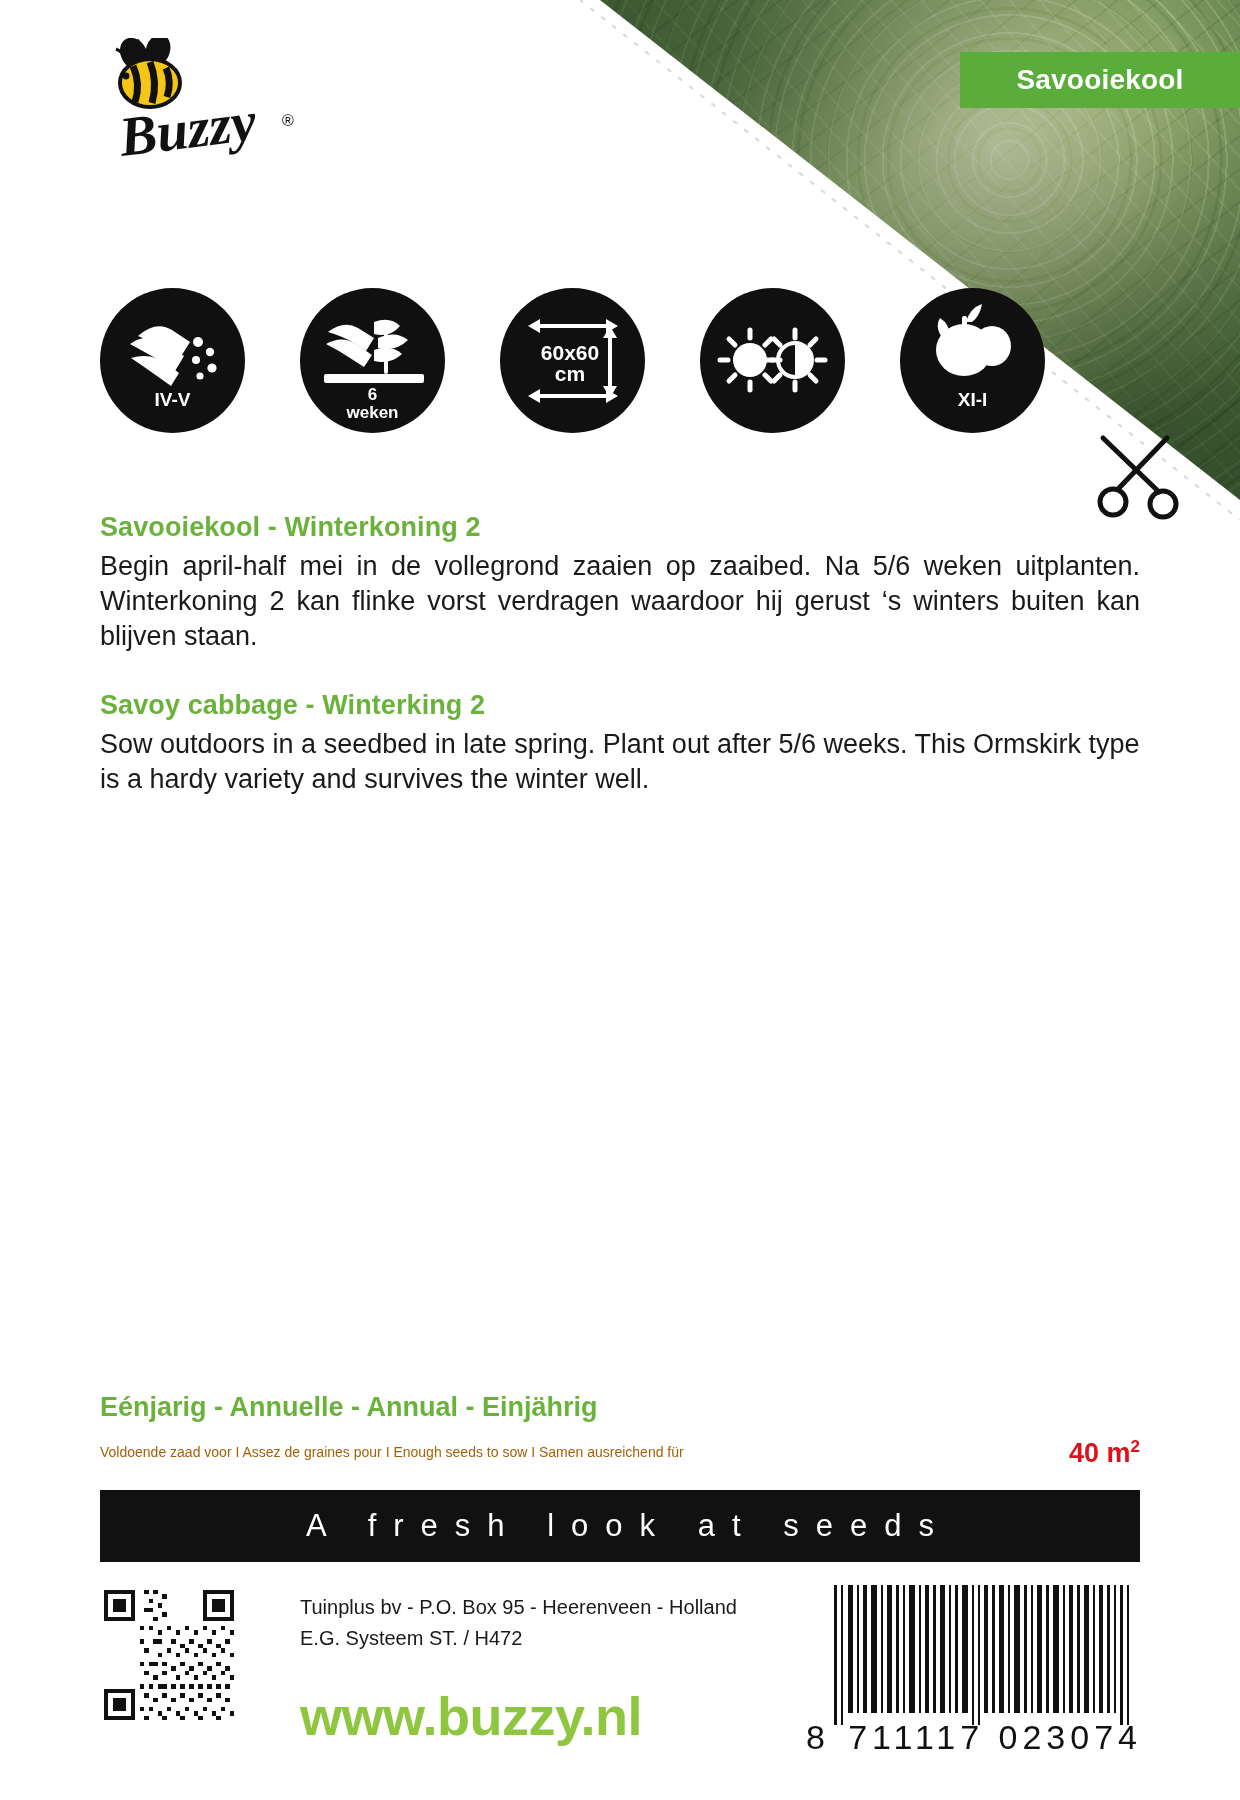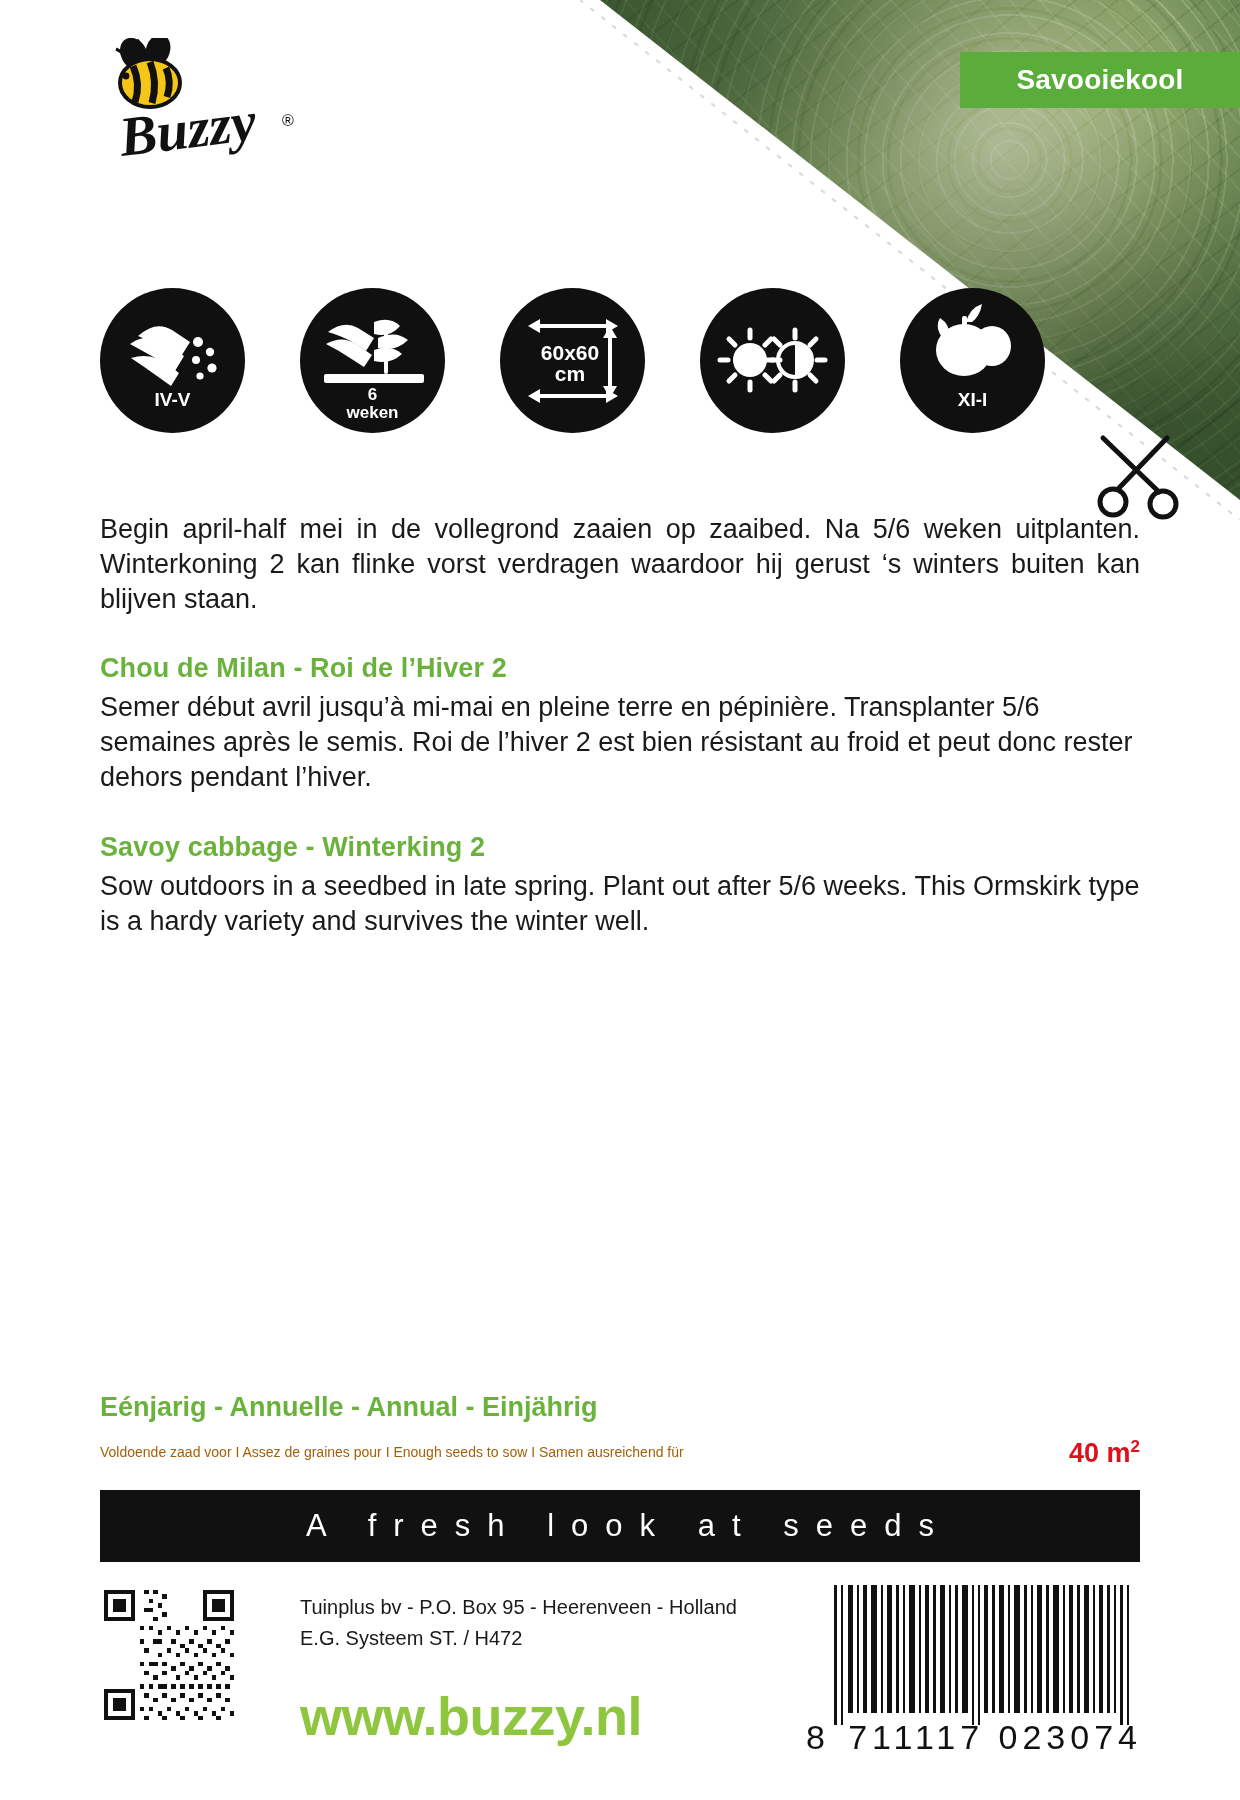--- a/index.html
+++ b/index.html
@@ -388,27 +388,24 @@
     <line x1="10" y1="8" x2="66" y2="62"></line>
     <line x1="74" y1="8" x2="26" y2="58"></line>
     <circle cx="20" cy="72" r="13"></circle>
     <circle cx="70" cy="74" r="13"></circle>
   </g>
 </svg>
 
 <div id="content">
 
   <div class="block">
+    <h2>Savooiekool - Winterkoning 2</h2>
     <p>Begin april-half mei in de vollegrond zaaien op zaaibed. Na 5/6 weken uitplanten. Winterkoning 2 kan flinke vorst verdragen waardoor hij gerust ‘s winters buiten kan blijven staan.</p>
   </div>
 
-  <div class="block">
-    <h2>Chou de Milan - Roi de l’Hiver 2</h2>
-    <p class="nojust">Semer début avril jusqu’à mi-mai en pleine terre en pépinière. Transplanter 5/6 semaines après le semis. Roi de l’hiver 2 est bien résistant au froid et peut donc rester dehors pendant l’hiver.</p>
-  </div>
 
   <div class="block">
     <h2>Savoy cabbage - Winterking 2</h2>
     <p class="nojust">Sow outdoors in a seedbed in late spring. Plant out after 5/6 weeks. This Ormskirk type is a hardy variety and survives the winter well.</p>
   </div>
 
 
 </div>
 
 <div id="annual">Eénjarig - Annuelle - Annual - Einjährig</div>

